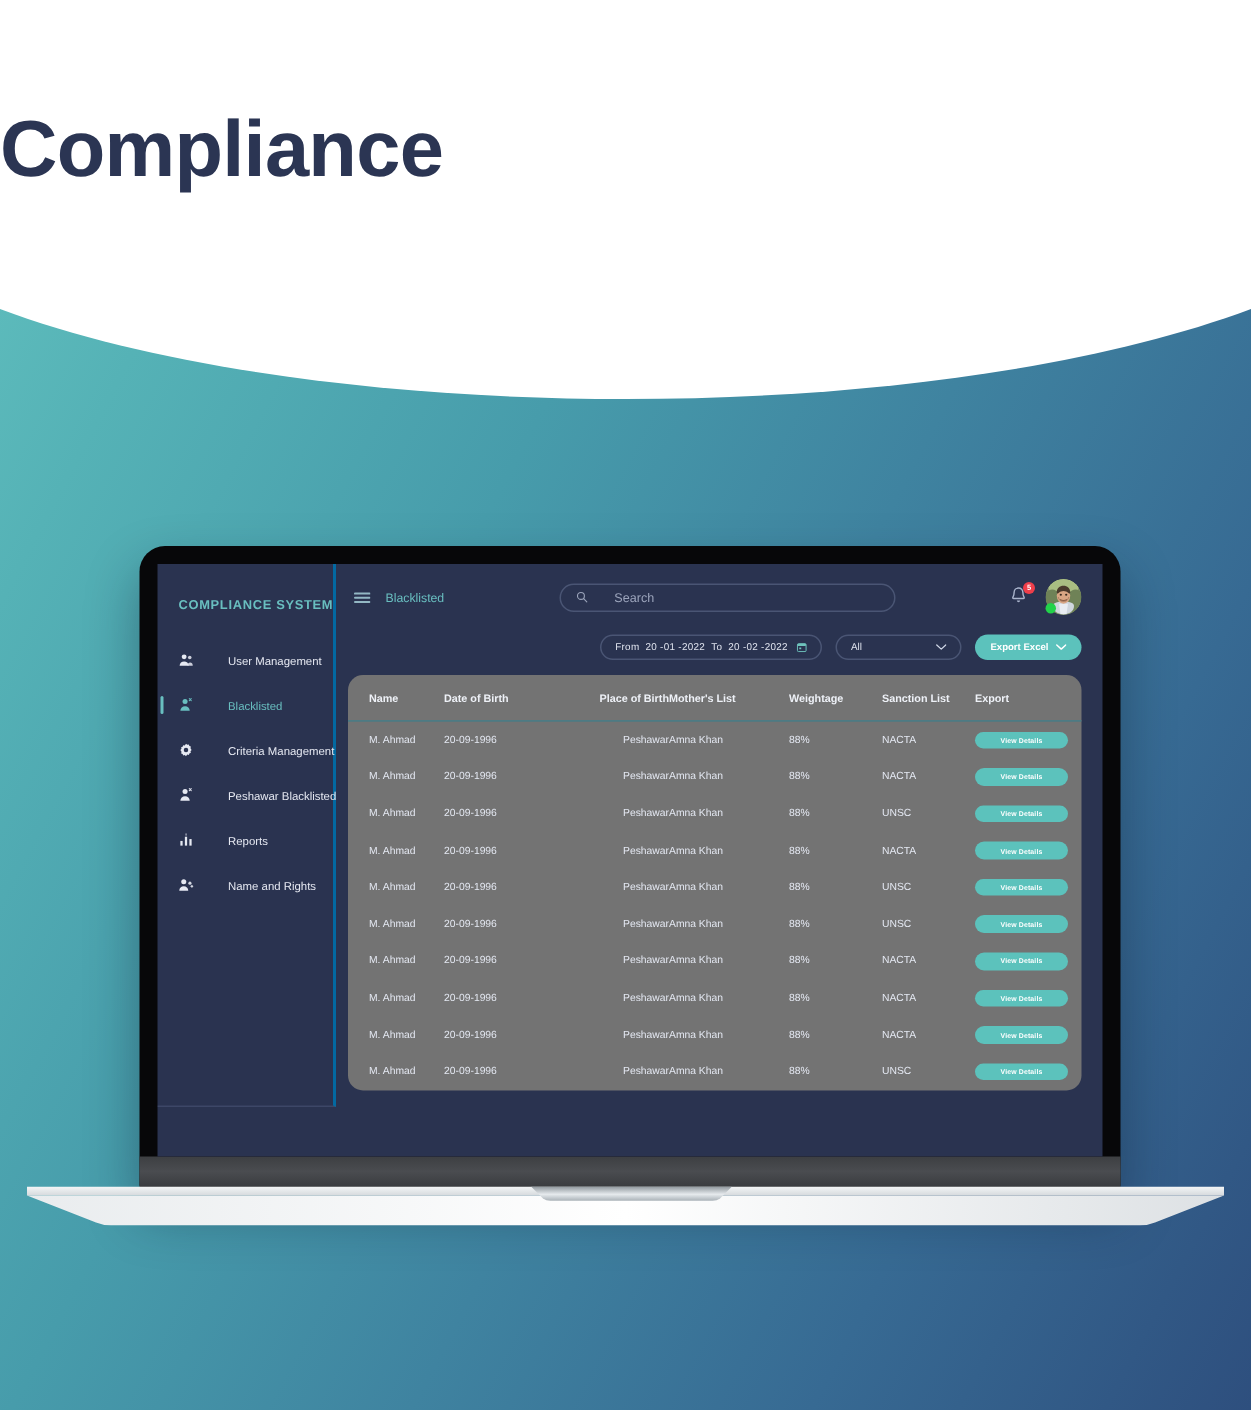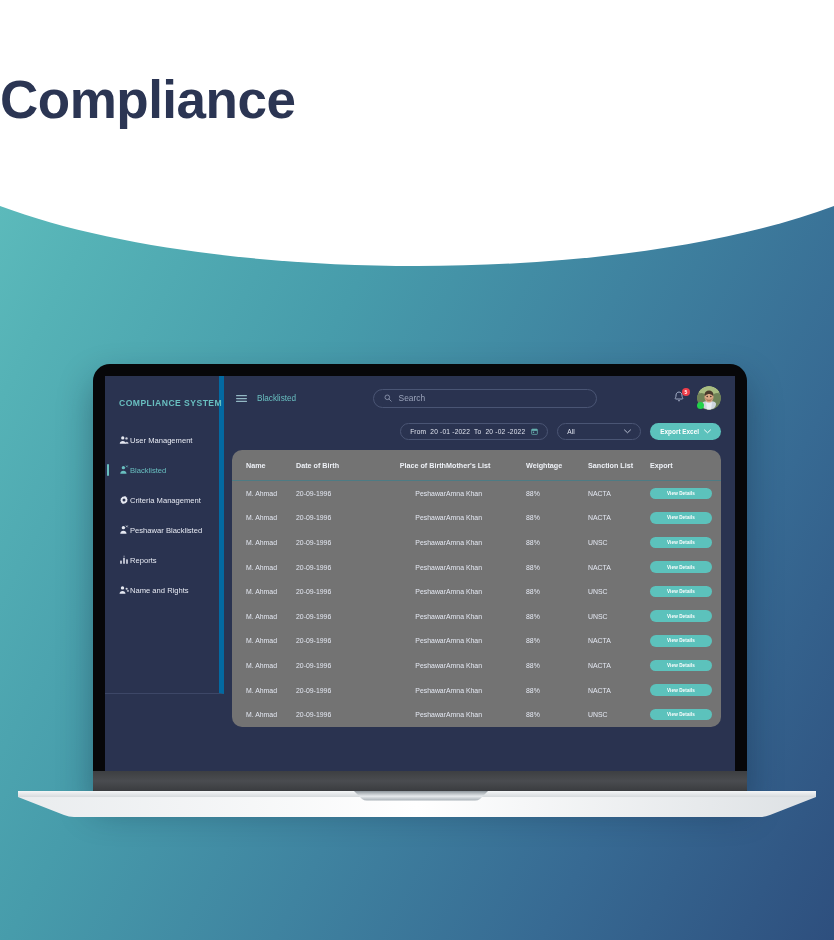--- a/index.html
+++ b/index.html
@@ -71,39 +71,39 @@
     left: 18px; top: 791px;
     width: 798px; height: 26px;
   }
 
   
   .screen-inner { position: absolute; inset: 0; display: flex; }
 
   
   #sidebar {
     width: 119px;
-    height: 318px;
-    border-right: 5px solid #0369a1;
+    height: 362px;
+    border-right: 2px solid #0369a1;
     border-bottom: 1px solid #3d4767;
     padding: 22px 0 0 0;
     flex: none;
   }
   #brand {
     color: #69bfc0;
     font-size: 8.6px;
     font-weight: bold;
     letter-spacing: .45px;
     padding: 0 0 0 14px;
     white-space: nowrap;
   }
   #nav { margin-top: 22px; }
   .nav-item {
     display: flex;
     align-items: center;
-    gap: 1px;
+    gap: 23px;
     padding: 0 0 0 14px;
     height: 20px;
     margin-bottom: 10px;
     color: #e6e9f2;
     font-size: 7.6px;
     position: relative;
     white-space: nowrap;
   }
   .nav-item.active { color: #69bfc0; }
   .nav-item.active::before {
@@ -138,21 +138,21 @@
     display: flex;
     justify-content: center;
   }
   #search-box {
     width: 224px;
     height: 19px;
     border: 1px solid #4a5574;
     border-radius: 10px;
     display: flex;
     align-items: center;
-    gap: 7px;
+    gap: 18px;
     padding: 0 10px;
   }
   #search-icon { width: 8px; height: 8px; flex: none; display: block; }
   #search-input {
     background: transparent;
     border: 0;
     outline: 0;
     color: #aeb6cb;
     font-family: "Liberation Sans", sans-serif;
     font-size: 8.4px;

